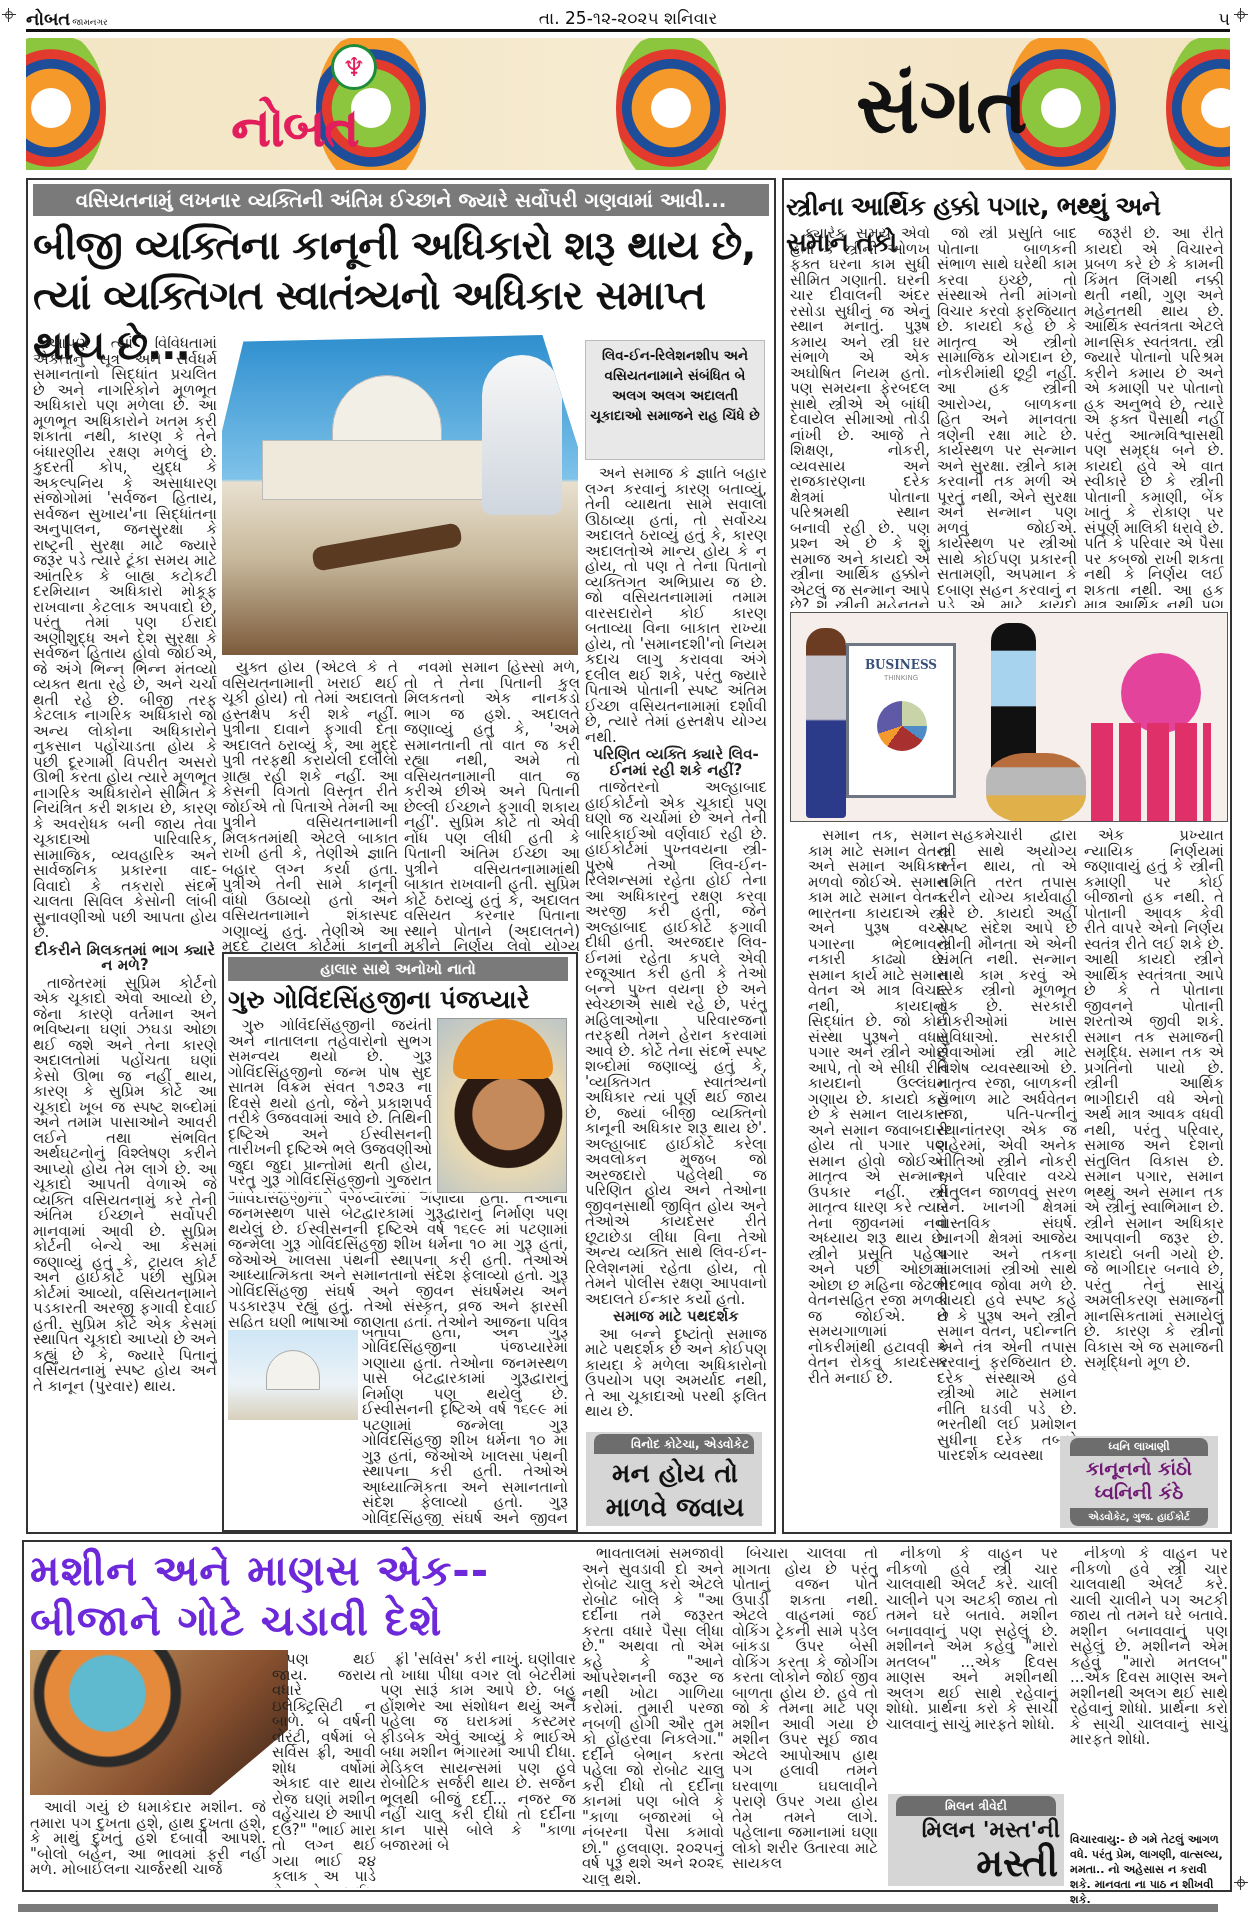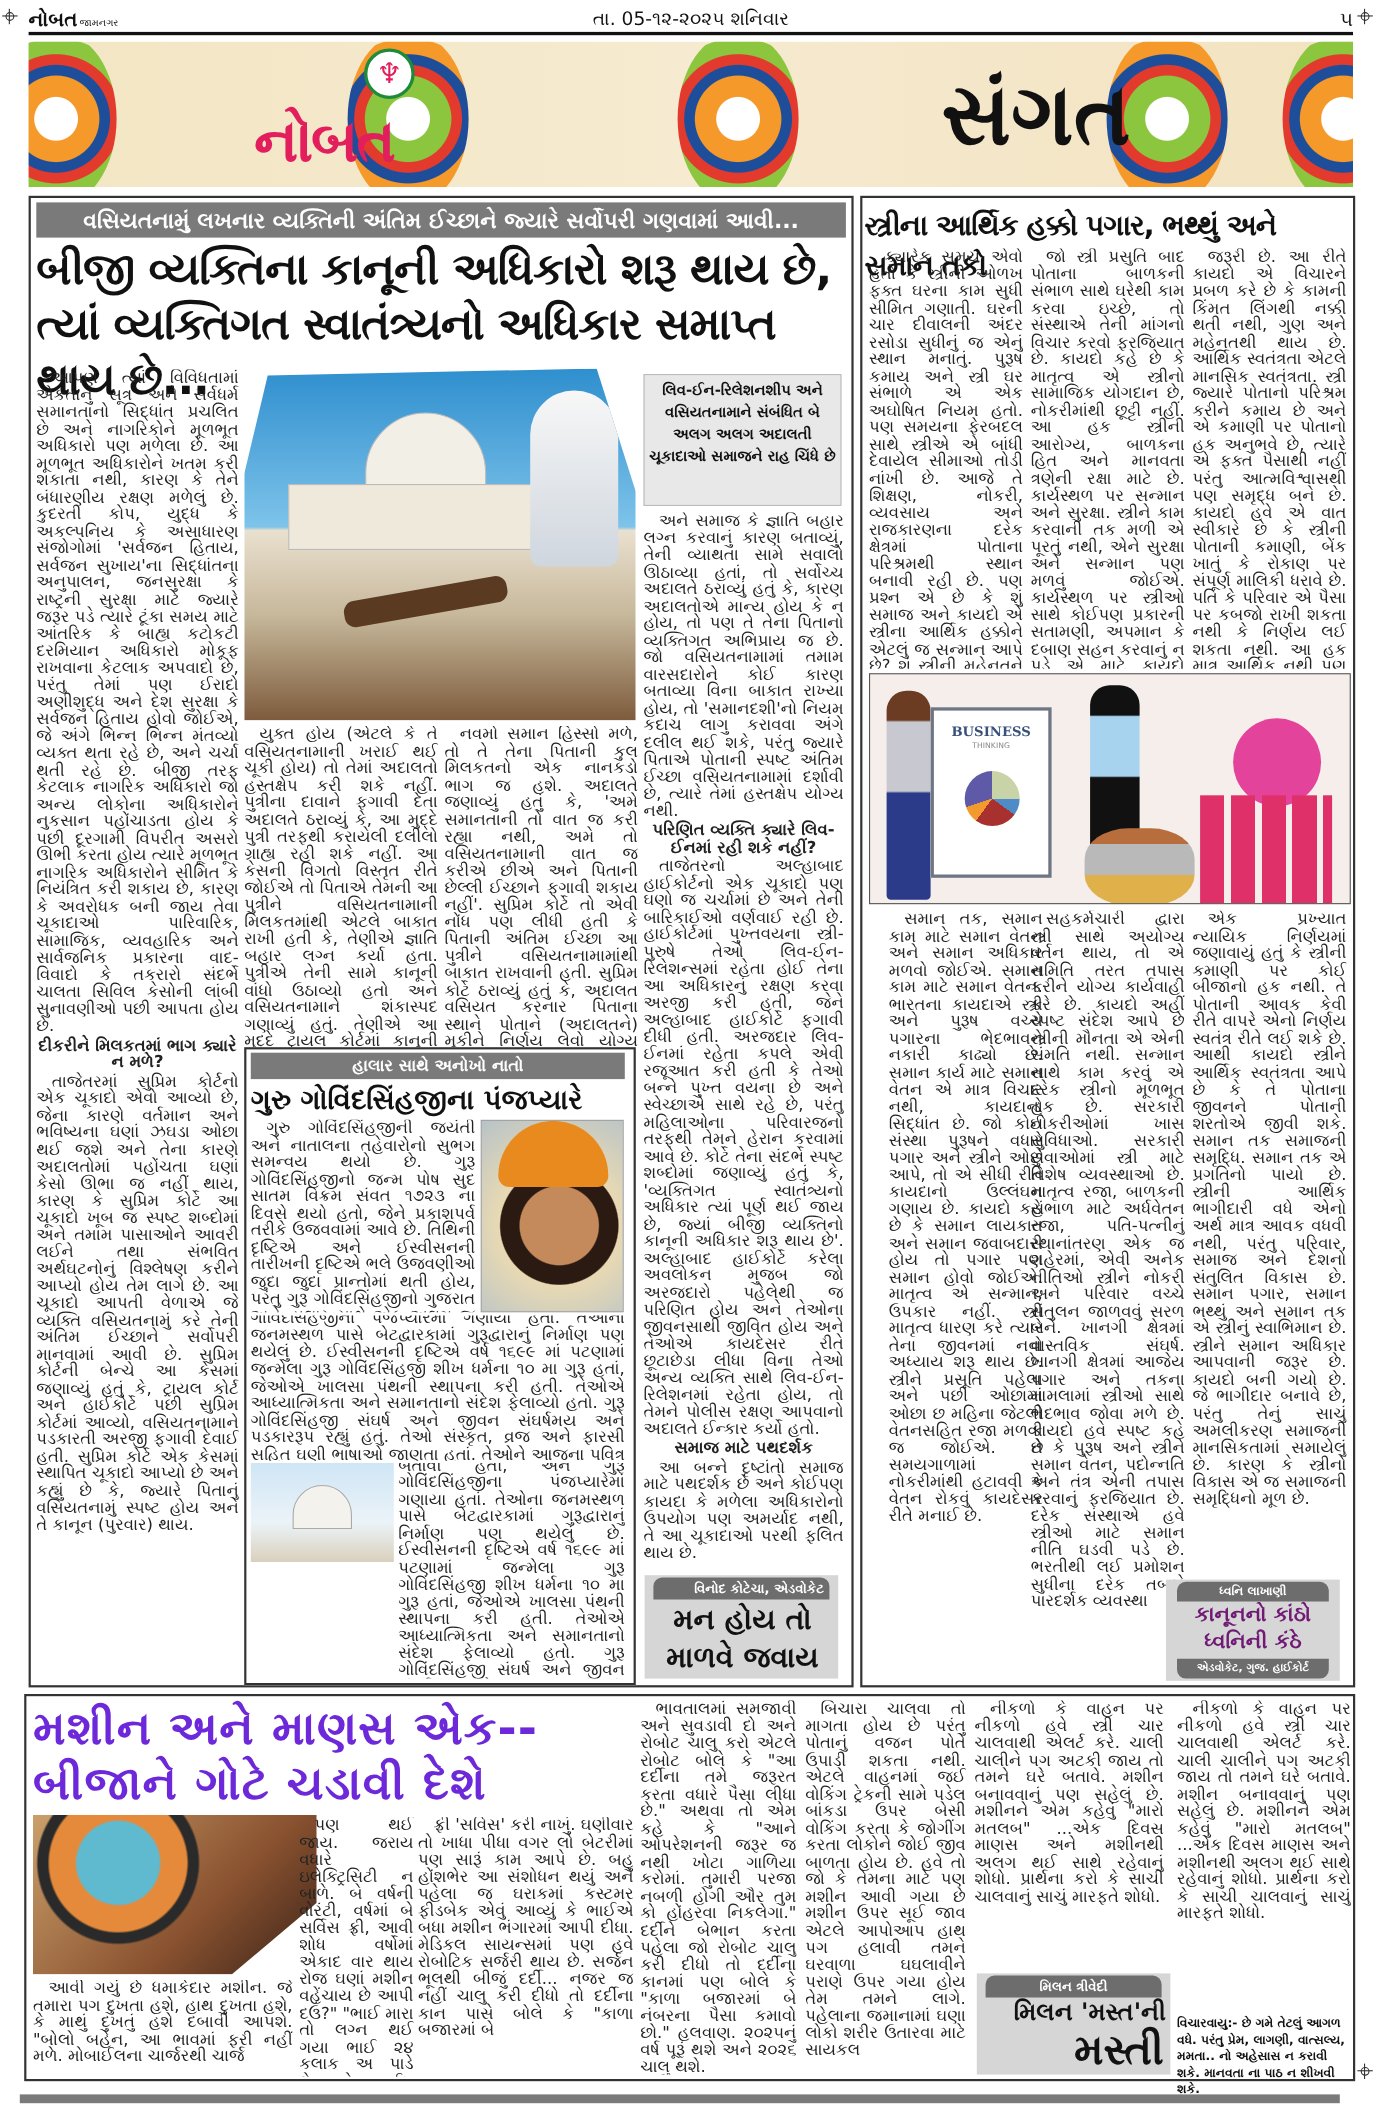--- a/index.html
+++ b/index.html
@@ -103,21 +103,21 @@
     <i></i>
   </div>
 <div class="reg" style="left:1234px;top:1876px;">
     <i></i>
   </div>
 
 <div id="topbar" class="abs">
   <div id="logo-small" class="abs">
     <span>નોબત</span><span class="city">જામનગર</span>
   </div>
-  <div id="date-line" class="abs">તા. 05-૧૨-૨૦૨૫ શનિવાર</div>
+  <div id="date-line" class="abs">તા. 25-૧૨-૨૦૨૫ શનિવાર</div>
   <div id="page-no" class="abs">૫</div>
 </div>
 
 <div id="banner" class="abs">
   <div class="swirl" style="left:-30px;background:radial-gradient(circle,#fff 0 20%,#f59a2a 21% 40%,#1e4d9a 41% 50%,#e23b2e 51% 60%,#8cc63e 61% 75%,transparent 76%);"></div>
   <div class="swirl" style="left:290px;background:radial-gradient(circle,#fff 0 20%,#8cc63e 21% 40%,#e23b2e 41% 50%,#1e4d9a 51% 60%,#f59a2a 61% 75%,transparent 76%);"></div>
   <div class="swirl" style="left:590px;background:radial-gradient(circle,#fff 0 20%,#f59a2a 21% 40%,#1e4d9a 41% 50%,#e23b2e 51% 60%,#8cc63e 61% 75%,transparent 76%);"></div>
   <div class="swirl" style="left:980px;background:radial-gradient(circle,#fff 0 20%,#8cc63e 21% 40%,#e23b2e 41% 50%,#1e4d9a 51% 60%,#f59a2a 61% 75%,transparent 76%);"></div>
   <div class="swirl" style="left:1140px;background:radial-gradient(circle,#fff 0 20%,#f59a2a 21% 40%,#1e4d9a 41% 50%,#e23b2e 51% 60%,#8cc63e 61% 75%,transparent 76%);"></div>
   <div id="banner-emblem" class="abs">♆</div>

